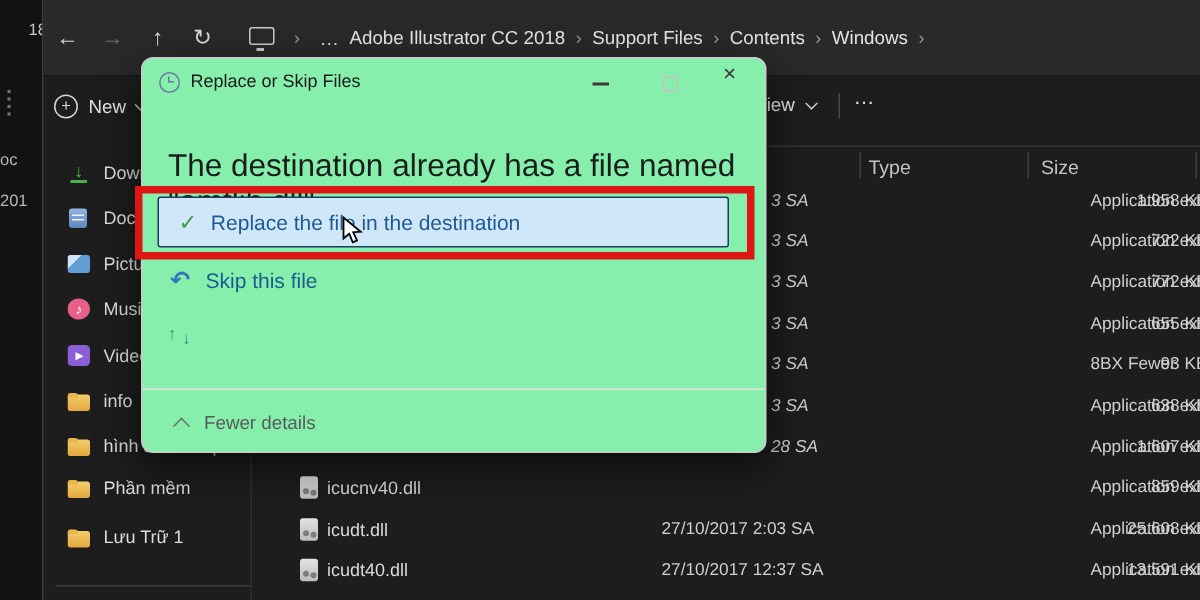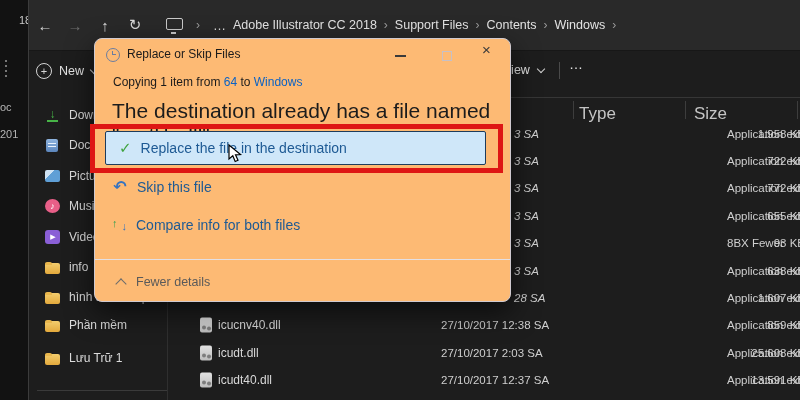--- a/index.html
+++ b/index.html
@@ -53,36 +53,36 @@
   .i-music::before{content:"♪";}
   .i-videos{background:#8a5fd6;border-radius:3px;width:14px;height:14px;color:#fff;font-size:7px;}
   .i-videos::before{content:"▶";margin-left:1px;}
   .i-folder{width:15px;height:11px;background:linear-gradient(#f3cd6e,#e3a93c);border-radius:2px;margin-top:3px;}
   .i-folder::before{content:"";position:absolute;top:-1px;left:0;width:7px;height:3px;
                     background:#e9b64c;border-radius:2px 2px 0 0;}
   .side-sep{position:absolute;left:8px;top:390px;width:130px;height:1px;background:#3a3a3a;}
   .panel-div{position:absolute;left:138px;top:96px;width:1px;height:304px;background:#2f2f2f;}
   
   .lh-line{position:absolute;left:148px;top:97px;right:0;height:1px;background:#363636;}
-  .lhead{position:absolute;top:104px;color:#c4c4c4;font-size:17px;}
+  .lhead{position:absolute;top:104px;color:#c4c4c4;font-size:13px;}
   .lh-type{left:550px;} .lh-size{left:665px;}
   .colsep{position:absolute;top:101px;width:1px;height:18px;background:#3d3d3d;}
   .cs1{left:544px;} .cs2{left:656px;} .cs3{left:768px;}
   .frow{position:absolute;left:148px;right:0;height:27px;}
   .frow>span,.frow>div{position:absolute;top:50%;transform:translateY(-50%);white-space:nowrap;}
   .f-ico{left:23px;width:12px;height:15px;background:linear-gradient(#e2e2e2,#bdbdbd);border-radius:2px;}
   .f-ico::after{content:"";position:absolute;left:2px;bottom:3px;width:4px;height:4px;border-radius:50%;
                 background:#7d7d7d;box-shadow:5px 1px 0 #7d7d7d;transform:none;}
   .c-name{left:41px;color:#d9d9d9;font-size:12px;}
   .c-date{left:264px;color:#cfcfcf;font-size:11.5px;}
   .c-date.frag{left:337px;font-style:italic;}
   .c-type{left:550px;color:#cfcfcf;font-size:11.5px;}
   .c-size{left:500px;width:128px;text-align:right;color:#cfcfcf;font-size:11.5px;}
   
-  .dialog{position:absolute;left:94px;top:38px;width:417px;height:264px;background:#fdba74;
+  .dialog{position:absolute;left:94px;top:38px;width:417px;height:264px;background:#86efac;
           border:1px solid #cfc9cf;border-radius:8px;box-shadow:0 10px 28px rgba(0,0,0,.6);
           z-index:10;box-sizing:border-box;}
   .dlg-clock{position:absolute;left:11px;top:9px;width:12px;height:12px;border:1.4px solid #6b7da0;border-radius:50%;}
   .dlg-clock::before{content:"";position:absolute;left:5px;top:2px;width:1.4px;height:4px;background:#6b7da0;}
   .dlg-clock::after{content:"";position:absolute;left:5px;top:5px;width:4px;height:1.4px;background:#6b7da0;}
   .dlg-title{position:absolute;left:32px;top:8px;font-size:12px;color:#1a1a1a;}
   .ctl{position:absolute;cursor:default;}
   .ctl-min{left:300px;top:16px;width:11px;height:1.6px;background:#3a3a3a;}
   .ctl-max{left:347px;top:12px;width:8px;height:8px;border:1.2px solid #c6c0c6;}
   .ctl-close{left:387px;top:2px;font-size:15px;color:#3a3a3a;}
@@ -240,21 +240,20 @@
           <span class="c-size">638 KB</span>
         </div>
         <div class="frow" style="top: 284.4px;">
           <span class="c-date frag">28 SA</span>
           <span class="c-type">Application exten...</span>
           <span class="c-size">1.607 KB</span>
         </div>
         <div class="frow" style="top: 311.8px;">
           <div class="f-ico"></div>
           <span class="c-name">icucnv40.dll</span>
-          <span class="c-date">27/10/2017 12:38 SA</span>
           <span class="c-type">Application exten...</span>
           <span class="c-size">859 KB</span>
         </div>
         <div class="frow" style="top: 339.2px;">
           <div class="f-ico"></div>
           <span class="c-name">icudt.dll</span>
           <span class="c-date">27/10/2017 2:03 SA</span>
           <span class="c-type">Application exten...</span>
           <span class="c-size">25.608 KB</span>
         </div>
@@ -269,39 +268,35 @@
       </div>
   </div>
 
   <div class="dialog">
     <span class="dlg-clock"></span>
     <span class="dlg-title">Replace or Skip Files</span>
     <span class="ctl ctl-min"></span>
     <span class="ctl ctl-max"></span>
     <span class="ctl ctl-close">×</span>
 
-    <div class="dlg-copy">
-      <span>Copying 1 item from </span><span class="dlg-link">64</span><span> to </span><span class="dlg-link">Windows</span>
-    </div>
 
     <div class="dlg-head">The destination already has a file named "amtlib.dll"</div>
 
     <div class="replace-btn">
       <span class="check">✓</span>
       <span class="replace-txt">Replace the file in the destination</span>
     </div>
 
     <div class="opt opt-skip">
       <span class="i-skip"></span>
       <span class="opt-txt">Skip this file</span>
     </div>
 
     <div class="opt opt-cmp">
       <span class="i-compare"></span>
-      <span class="opt-txt">Compare info for both files</span>
     </div>
 
     <div class="dlg-sep"></div>
 
     <div class="fewer">
       <span class="chev-up"></span>
       <span class="fewer-txt">Fewer details</span>
     </div>
   </div>
 

